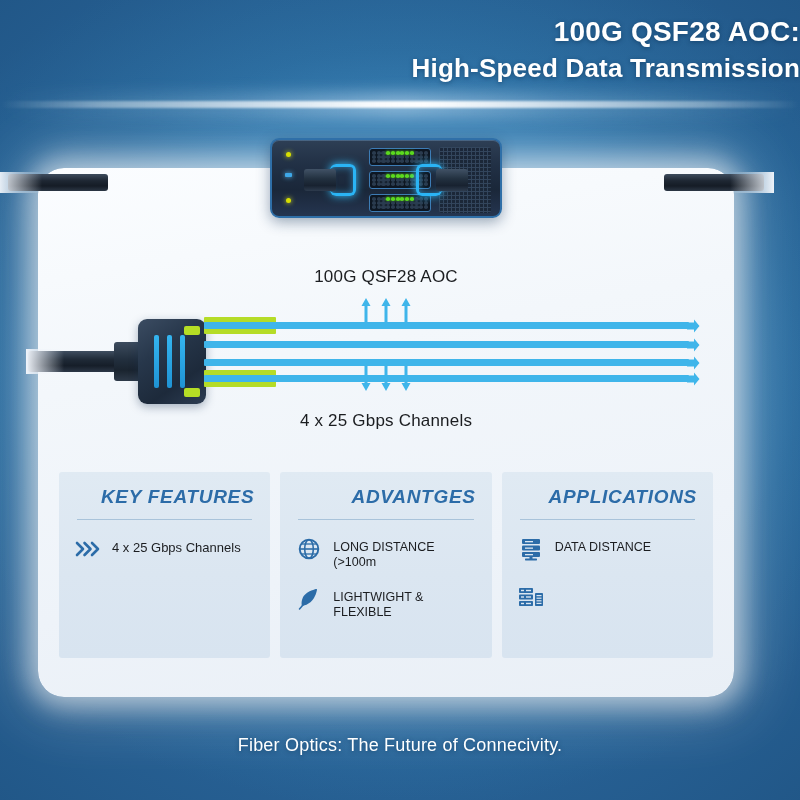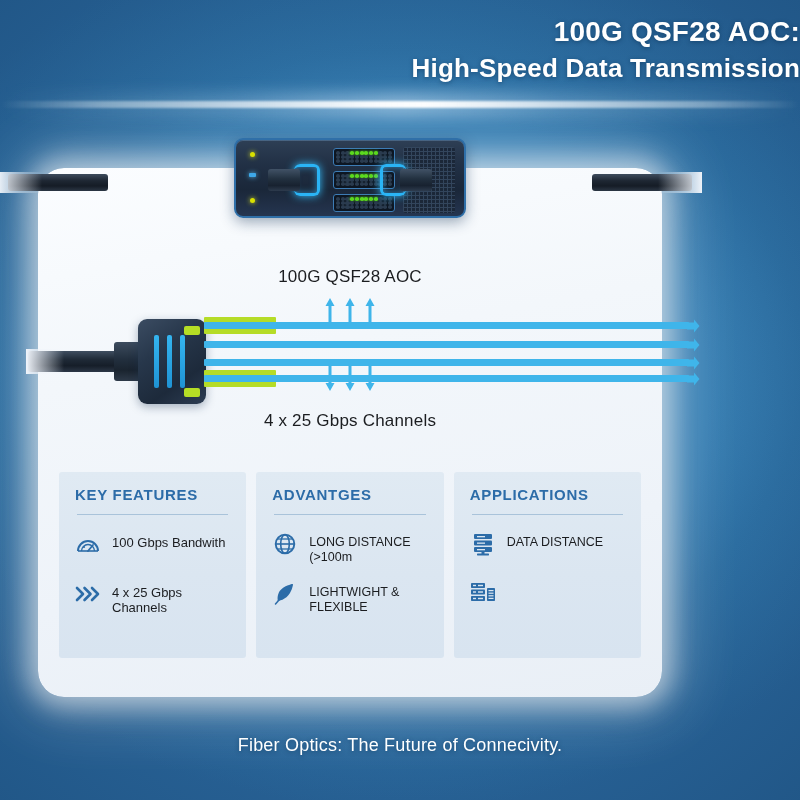--- a/index.html
+++ b/index.html
@@ -41,21 +41,21 @@
   #title-block{
     position:absolute; top:14px; left:0; right:0;
     text-align:center; color:#ffffff;
     text-shadow:0 1px 4px rgba(10,45,80,0.55);
   }
   .title-line{ font-size:28px; font-weight:bold; letter-spacing:0.2px; line-height:36px;text-align:right; }
   .title-line.l2{ font-size:26px; }
 
   
   #panel{
-    position:absolute; left:38px; top:168px; width:624px; height:529px;
+    position:absolute; left:38px; top:168px; width:696px; height:529px;
     border-radius:26px;
     background:linear-gradient(170deg,#fbfdff 0%, #f3f7fb 35%, #eef3f9 70%, #e9eff6 100%);
     box-shadow:
       0 0 26px 10px rgba(255,255,255,0.55),
       0 0 60px 18px rgba(255,255,255,0.28),
       0 10px 34px rgba(12,50,90,0.28);
   }
 
   
   #device-wrap{ position:absolute; left:0; top:-30px; width:100%; height:110px; }
@@ -174,22 +174,22 @@
   
   #cards{
     position:absolute; left:21px; top:304px; right:21px; height:186px;
     display:flex; gap:10px;
   }
   .card{
     flex:1; background:linear-gradient(to bottom,#e0eaf3 0%,#dbe6f1 55%,#d8e4f0 100%);
     border-radius:3px; padding:14px 16px 0 16px; position:relative;
   }
   .card-title{
-    text-align:left; font-size:15px; font-weight:bold; letter-spacing:0.7px;
-    color:#2c6ca8; padding-bottom:11px;
+    text-align:right; font-size:19px; font-weight:bold; letter-spacing:0.7px;
+    color:#2c6ca8; padding-bottom:11px;font-style:italic;
   }
   .card-rule{ height:1px; background:#a9c3da; margin:0 2px 17px 2px; }
   .card-items{ display:flex; flex-direction:column; }
   .card-item{ display:flex; align-items:flex-start; gap:11px; margin-bottom:17px; }
   .card-item .ci-icon{ flex:0 0 26px; height:24px; display:flex; align-items:center; justify-content:center; }
   .ci-text{ font-size:12.5px; color:#1b1d20; line-height:15px; padding-top:3px; }
   .card.c1 .ci-text{ font-size:13px; }
   .card.c1 .card-item{ margin-bottom:26px; }
   .card.c3 .card-item{ margin-bottom:24px; }
 
@@ -418,32 +418,20 @@
 
   <div id="label-bottom">4 x 25 Gbps Channels</div>
 
   <div id="cards">
 
     <div class="card c1">
       <div class="card-title">KEY FEATURES</div>
       <div class="card-rule"></div>
       <div class="card-items">
 
-        <div class="card-item">
-          <span class="ci-icon">
-            <svg width="24" height="22" viewBox="0 0 24 22">
-              <path d="M2 18 A10 10 0 0 1 22 18" fill="none" stroke="#2c6ca8" stroke-width="2"></path>
-              <path d="M5.5 18 A6.5 6.5 0 0 1 18.5 18" fill="none" stroke="#2c6ca8" stroke-width="1.4"></path>
-              <line x1="12" y1="18" x2="17" y2="12" stroke="#2c6ca8" stroke-width="1.8" stroke-linecap="round"></line>
-              <circle cx="8" cy="14" r="1.1" fill="#2c6ca8"></circle>
-              <line x1="2" y1="18" x2="22" y2="18" stroke="#2c6ca8" stroke-width="1.6"></line>
-            </svg>
-          </span>
-          <span class="ci-text">100 Gbps Bandwith</span>
-        </div>
 
         <div class="card-item">
           <span class="ci-icon">
             <svg width="26" height="18" viewBox="0 0 26 18">
               <path d="M2 3 L8 9 L2 15" fill="none" stroke="#2c6ca8" stroke-width="2.6" stroke-linecap="round" stroke-linejoin="round"></path>
               <path d="M9.5 3 L15.5 9 L9.5 15" fill="none" stroke="#2c6ca8" stroke-width="2.6" stroke-linecap="round" stroke-linejoin="round"></path>
               <path d="M17 3 L23 9 L17 15" fill="none" stroke="#2c6ca8" stroke-width="2.6" stroke-linecap="round" stroke-linejoin="round"></path>
             </svg>
           </span>
           <span class="ci-text">4 x 25 Gbps Channels</span>

